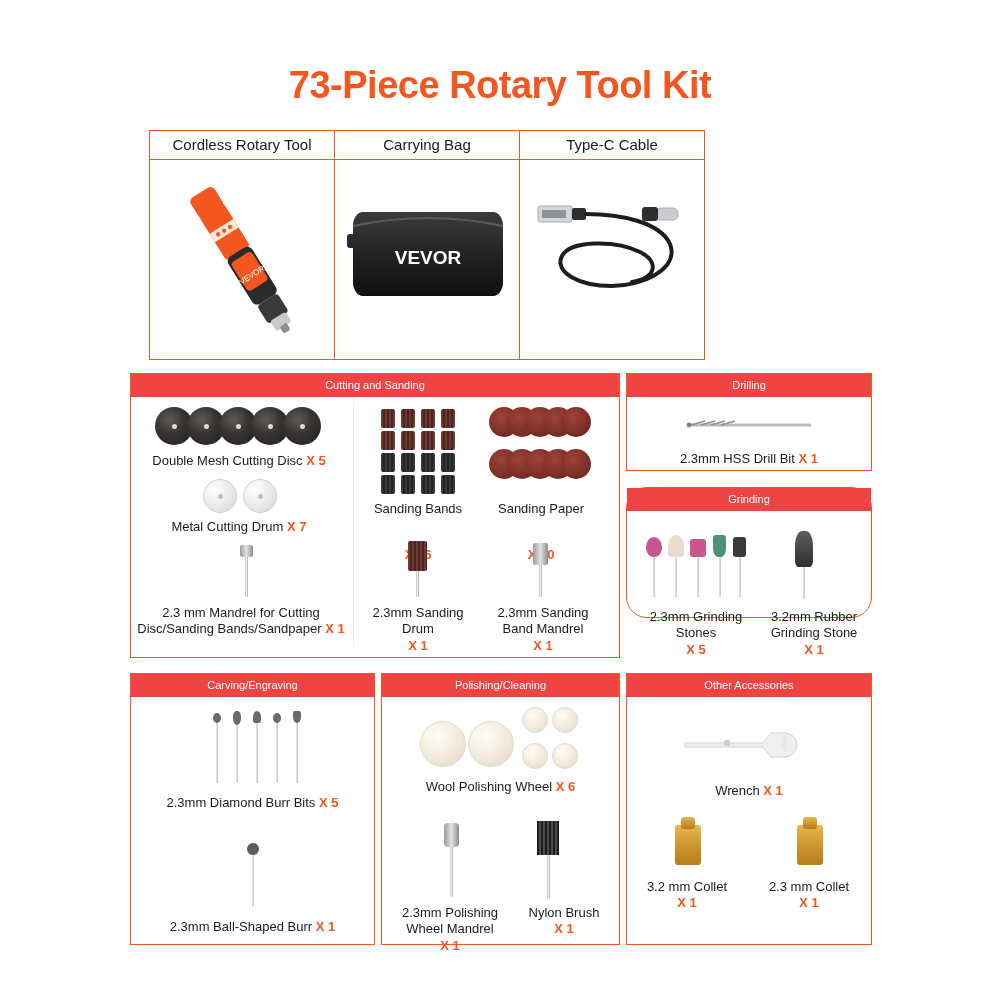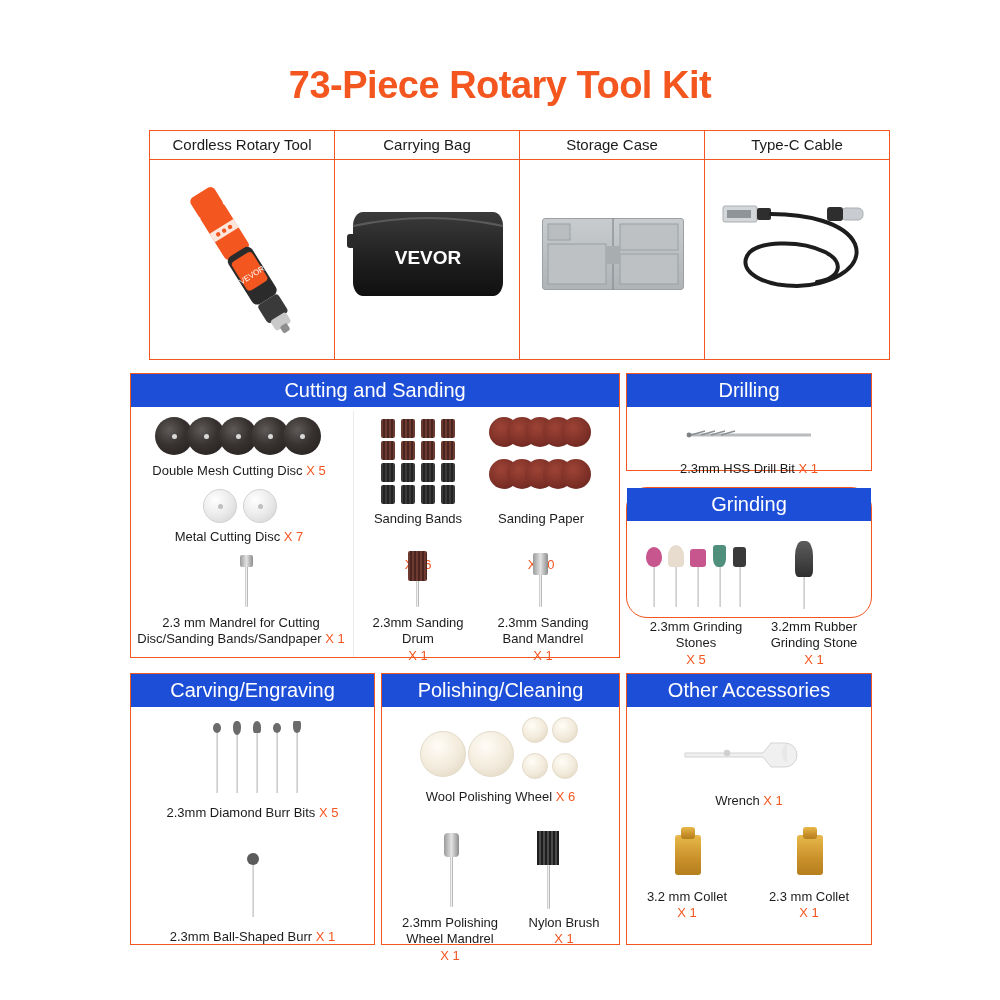--- a/index.html
+++ b/index.html
@@ -25,23 +25,23 @@
     margin: 12px;
   }
 
   
   .panel {
     position: absolute;
     border: 1px solid #f4561f;
     background: #fff;
   }
   .panel-head {
-    background: #1d4ed8;
+    background: #ef4444;
     color: #ffffff;
-    font-size: 20px;
+    font-size: 11px;
     text-align: center;
     padding: 5px 0 6px;
     line-height: 1.1;
   }
   .panel-body {
     position: relative;
     width: 100%;
     height: calc(100% - 30px);
   }
 
@@ -69,21 +69,21 @@
     color: #1b1b1b;
     padding: 5px 0 6px;
     border-bottom: 1px solid #f4561f;
   }
   .topcard .art {
     position: relative;
     height: 198px;
   }
 
   .cap-label { font-size: 13px; color: #1b1b1b; text-align: center; line-height: 1.25; }
-  .qty { color: #f4561f; font-weight: normal; margin-top: 30px; }
+  .qty { color: #f4561f; font-weight: bold; margin-top: 30px; }
 
   
   .disc {
     position: absolute;
     border-radius: 50%;
     background: radial-gradient(circle at 38% 34%, #5e5a59 0%, #37322f 45%, #221e1c 100%);
   }
   .disc .hole {
     position: absolute; left: 50%; top: 50%;
     width: 5px; height: 5px; margin: -2.5px 0 0 -2.5px;
@@ -196,34 +196,20 @@
       <div class="art">
         <div class="bag" style="left:18px; top:52px; width:150px; height:84px;"></div>
         <svg width="186" height="198" viewBox="0 0 186 198" style="position:absolute;left:0;top:0;">
           <path d="M18 66 q75 -16 150 0" stroke="#5a5a5a" stroke-width="2" fill="none"></path>
           <rect x="12" y="74" width="10" height="14" rx="3" fill="#2a2a2a"></rect>
           <text x="93" y="104" font-size="19" font-weight="bold" fill="#ffffff" text-anchor="middle" font-family="Liberation Sans, sans-serif">VEVOR</text>
         </svg>
       </div>
     </div>
 
-    <div class="topcard">
-      <div class="cap">Storage Case</div>
-      <div class="art">
-        <div class="case" style="left:22px; top:58px; width:142px; height:72px;"></div>
-        <svg width="186" height="198" viewBox="0 0 186 198" style="position:absolute;left:0;top:0;">
-          <line x1="93" y1="58" x2="93" y2="130" stroke="#8f9498" stroke-width="1.5"></line>
-          <rect x="28" y="64" width="22" height="16" fill="#b9bdc0" stroke="#9aa0a3"></rect>
-          <rect x="28" y="84" width="58" height="40" fill="#bdc1c4" stroke="#9aa0a3"></rect>
-          <rect x="100" y="64" width="58" height="26" fill="#bdc1c4" stroke="#9aa0a3"></rect>
-          <rect x="100" y="94" width="58" height="30" fill="#bdc1c4" stroke="#9aa0a3"></rect>
-          <rect x="86" y="86" width="14" height="18" rx="2" fill="#a8adb0"></rect>
-        </svg>
-      </div>
-    </div>
 
     <div class="topcard">
       <div class="cap">Type-C Cable</div>
       <div class="art">
         <svg width="186" height="198" viewBox="0 0 186 198">
           <rect x="18" y="46" width="34" height="16" rx="2" fill="#d4d7da" stroke="#a9adb1"></rect>
           <rect x="22" y="50" width="24" height="8" fill="#8f9498"></rect>
           <rect x="52" y="48" width="14" height="12" rx="2" fill="#2e2e2e"></rect>
           <rect x="136" y="48" width="22" height="12" rx="5" fill="#c9ccd0" stroke="#a9adb1"></rect>
           <rect x="122" y="47" width="16" height="14" rx="3" fill="#2e2e2e"></rect>
@@ -260,21 +246,21 @@
       </div>
 
       <div>
         <div class="metaldisc" style="left:72px; top:82px;">
             <span class="hole"></span>
           </div>
         <div class="metaldisc" style="left:112px; top:82px;">
             <span class="hole"></span>
           </div>
         <div class="cap-label" style="position:absolute; left:0; top:122px; width:216px;">
-          <span>Metal Cutting Disc</span>
+          <span>Metal Cutting Drum</span>
           <span class="qty">X 7</span>
         </div>
       </div>
 
       <div>
         <div class="mandrel-shaft" style="left:114px; top:148px; height:52px;"></div>
         <div class="mandrel-head" style="left:109px; top:148px; width:13px; height:12px;"></div>
         <div class="cap-label" style="position:absolute; left:4px; top:208px; width:212px;">
           <span>2.3 mm Mandrel for Cutting Disc/Sanding Bands/Sandpaper</span>
           <span class="qty">X 1</span>

